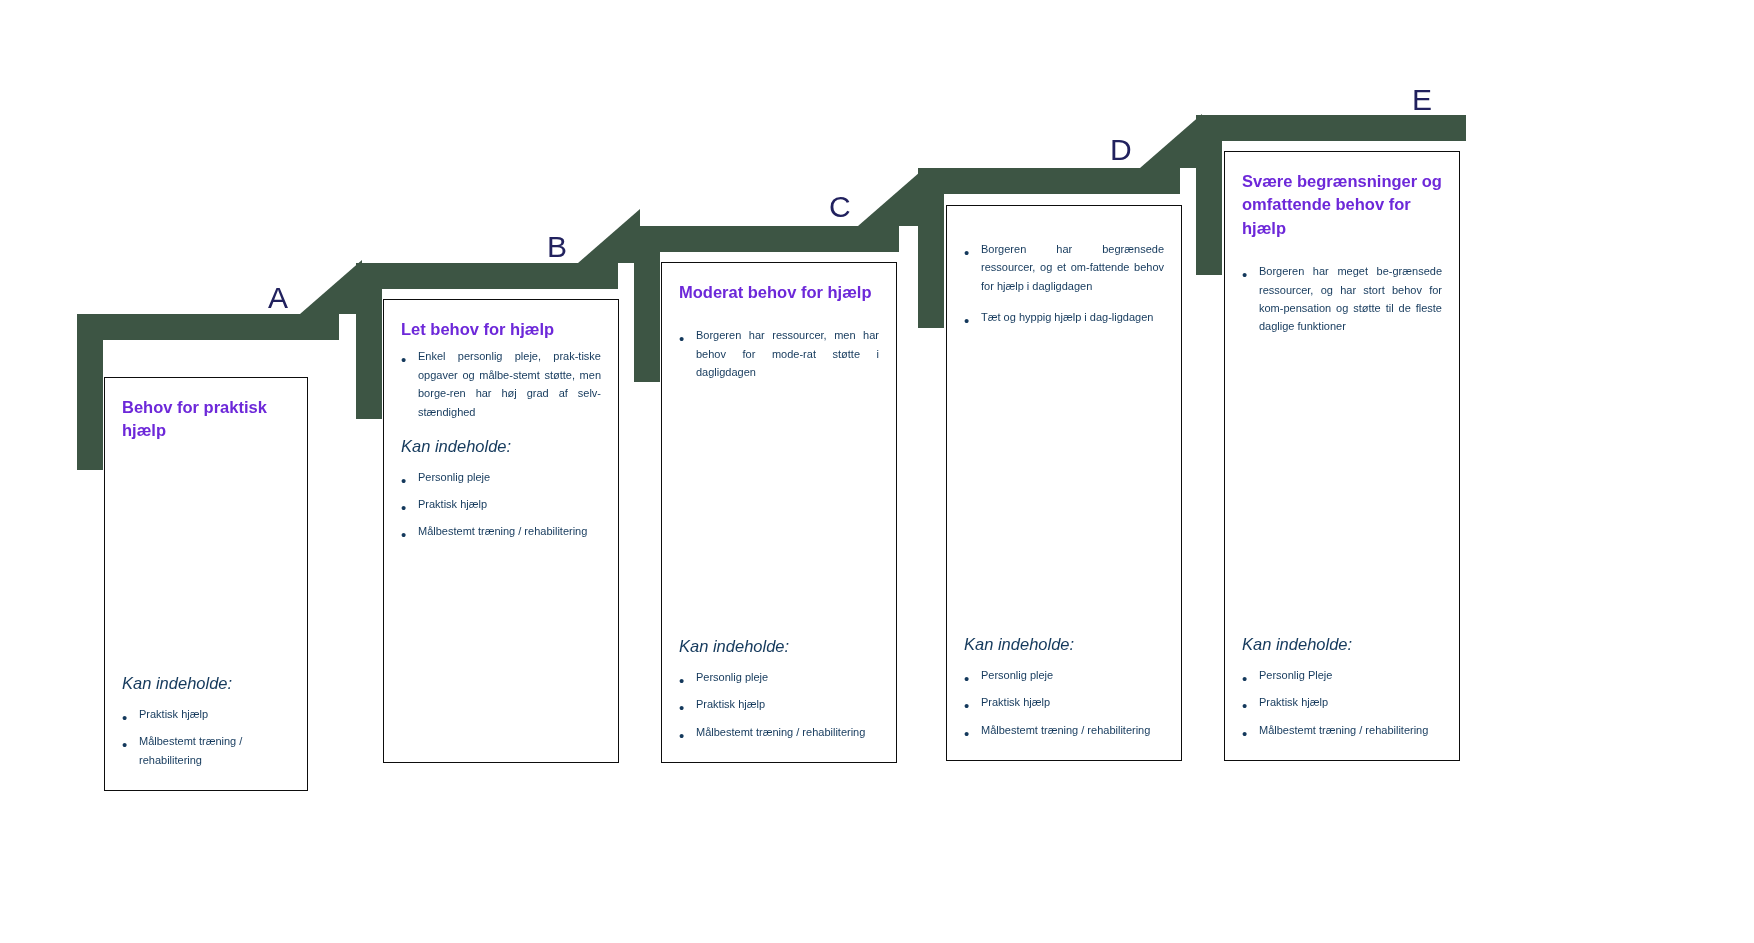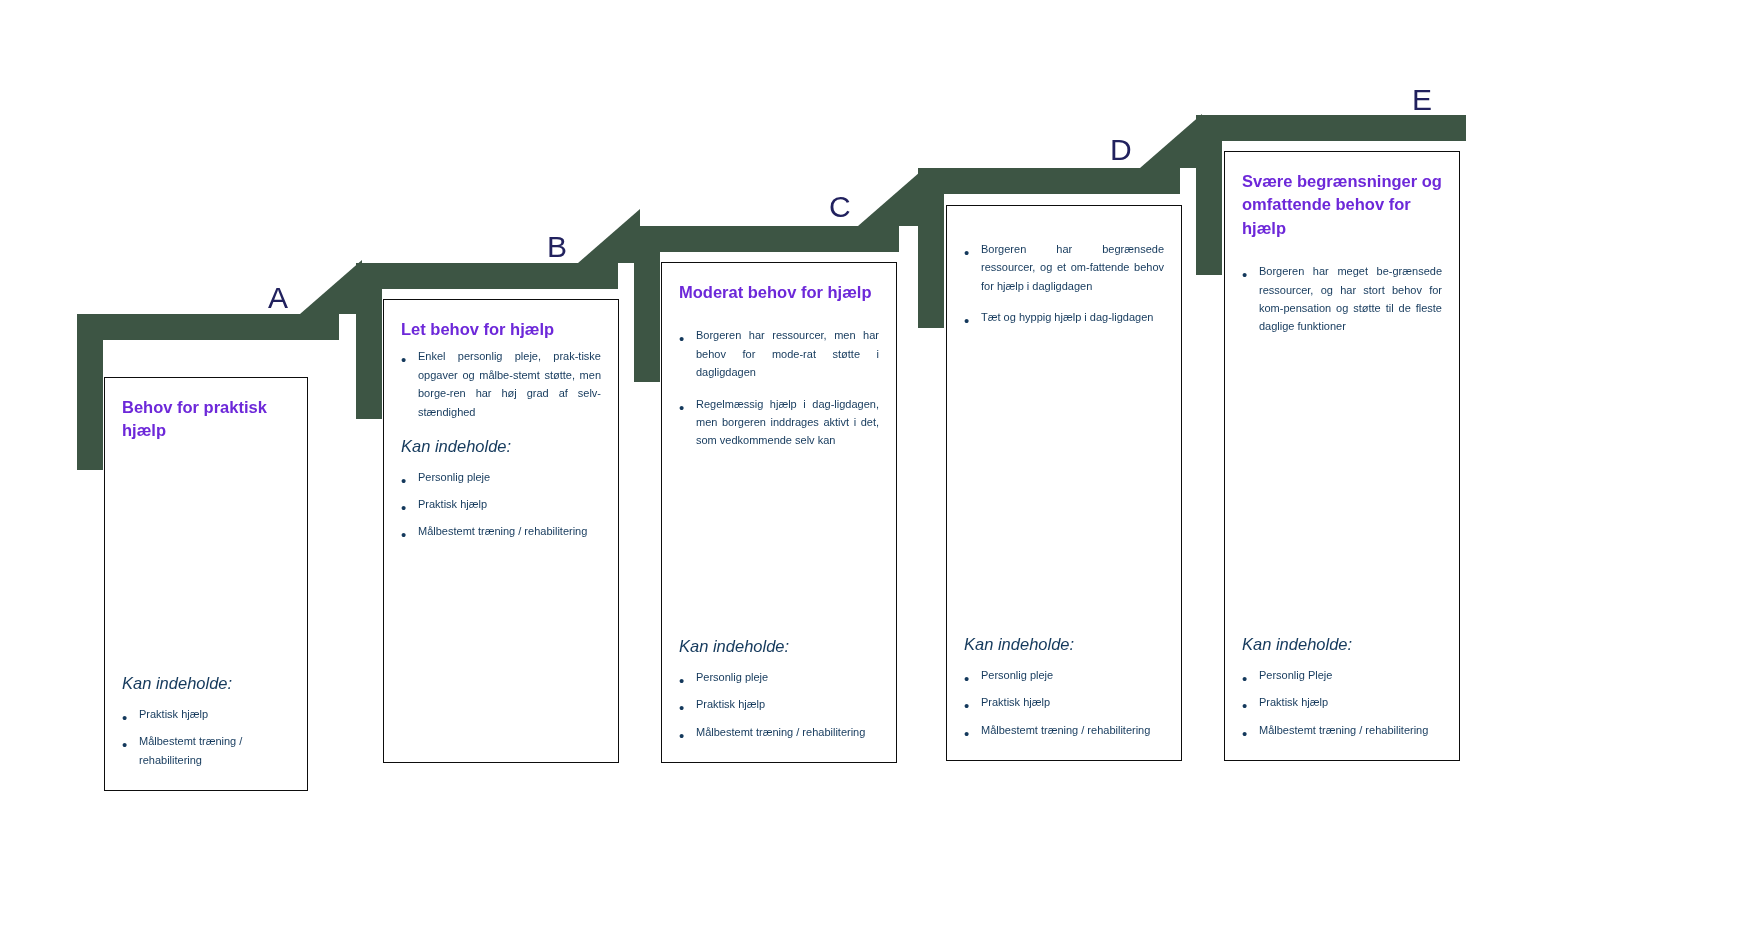--- a/index.html
+++ b/index.html
@@ -195,21 +195,20 @@
     </div>
     <div class="arrow" style="left:858px; top:172px;"></div>
     <div class="step-letter" style="left:829px; top:192px;">C</div>
 
     <div class="card" style="left:661px; top:262px; width:236px; height:501px;">
       <div class="card-inner">
         <div class="card-title">Moderat behov for hjælp</div>
         <div style="height:16px;"></div>
         <ul class="desc-list">
           <li>Borgeren har ressourcer, men har behov for mode-rat støtte i dagligdagen</li>
-          <li>Regelmæssig hjælp i dag-ligdagen, men borgeren inddrages aktivt i det, som vedkommende selv kan</li>
         </ul>
         <div class="spacer"></div>
         <div class="kan-label">Kan indeholde:</div>
         <ul class="kan-list">
           <li>Personlig pleje</li>
           <li>Praktisk hjælp</li>
           <li>Målbestemt træning / rehabilitering</li>
         </ul>
       </div>
     </div>

